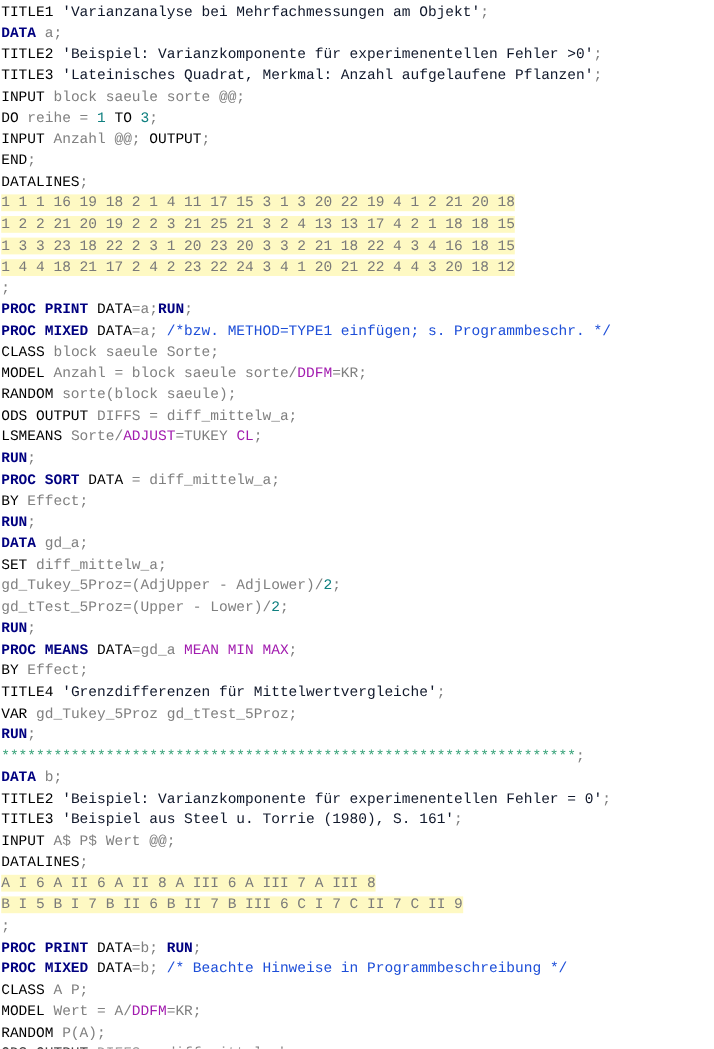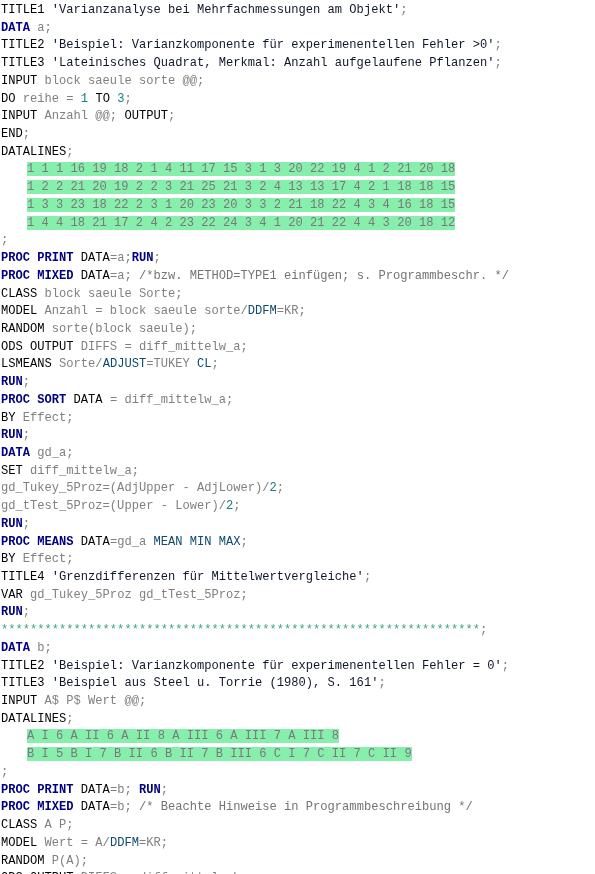--- a/index.html
+++ b/index.html
@@ -21,25 +21,25 @@
     white-space: pre;
   }
   .line {
     height: 17.72px;
     white-space: pre;
     display: block;
   }
   
   .kw      { color: #000080; font-weight: bold; }   
   .stmt    { color: #000000; }                      
-  .opt     { color: #0c4a6e; }                      
+  .opt     { color: #a21caf; }                      
   .plain   { color: #808080; }                      
   .str     { color: #0f172a; }                      
   .num     { color: #108080; }                      
-  .cmt     { color: #737373; }                      
+  .cmt     { color: #1d4ed8; }                      
   .star    { color: #3aa37a; }                      
   .datatxt { color: #7a7a7a; }
-  .hl      { background: #86efac; margin-left: 26px; }
+  .hl      { background: #fef9c3; }
 </style>
 </head>
 <body>
 
 <div id="code"><div class="line"><span class="stmt">TITLE1</span><span class="plain"> </span><span class="str">'Varianzanalyse bei Mehrfachmessungen am Objekt'</span><span class="plain">;</span></div><div class="line"><span class="kw">DATA</span><span class="plain"> a;</span></div><div class="line"><span class="stmt">TITLE2</span><span class="plain"> </span><span class="str">'Beispiel: Varianzkomponente für experimenentellen Fehler &gt;0'</span><span class="plain">;</span></div><div class="line"><span class="stmt">TITLE3</span><span class="plain"> </span><span class="str">'Lateinisches Quadrat, Merkmal: Anzahl aufgelaufene Pflanzen'</span><span class="plain">;</span></div><div class="line"><span class="stmt">INPUT</span><span class="plain"> block saeule sorte @@;</span></div><div class="line"><span class="stmt">DO</span><span class="plain"> reihe = </span><span class="num">1</span><span class="plain"> </span><span class="stmt">TO</span><span class="plain"> </span><span class="num">3</span><span class="plain">;</span></div><div class="line"><span class="stmt">INPUT</span><span class="plain"> Anzahl @@; </span><span class="stmt">OUTPUT</span><span class="plain">;</span></div><div class="line"><span class="stmt">END</span><span class="plain">;</span></div><div class="line"><span class="stmt">DATALINES</span><span class="plain">;</span></div><div class="line"><span class="datatxt hl">1 1 1 16 19 18 2 1 4 11 17 15 3 1 3 20 22 19 4 1 2 21 20 18</span></div><div class="line"><span class="datatxt hl">1 2 2 21 20 19 2 2 3 21 25 21 3 2 4 13 13 17 4 2 1 18 18 15</span></div><div class="line"><span class="datatxt hl">1 3 3 23 18 22 2 3 1 20 23 20 3 3 2 21 18 22 4 3 4 16 18 15</span></div><div class="line"><span class="datatxt hl">1 4 4 18 21 17 2 4 2 23 22 24 3 4 1 20 21 22 4 4 3 20 18 12</span></div><div class="line"><span class="plain">;</span></div><div class="line"><span class="kw">PROC PRINT</span><span class="plain"> </span><span class="stmt">DATA</span><span class="plain">=a;</span><span class="kw">RUN</span><span class="plain">;</span></div><div class="line"><span class="kw">PROC MIXED</span><span class="plain"> </span><span class="stmt">DATA</span><span class="plain">=a; </span><span class="cmt">/*bzw. METHOD=TYPE1 einfügen; s. Programmbeschr. */</span></div><div class="line"><span class="stmt">CLASS</span><span class="plain"> block saeule Sorte;</span></div><div class="line"><span class="stmt">MODEL</span><span class="plain"> Anzahl = block saeule sorte/</span><span class="opt">DDFM</span><span class="plain">=KR;</span></div><div class="line"><span class="stmt">RANDOM</span><span class="plain"> sorte(block saeule);</span></div><div class="line"><span class="stmt">ODS OUTPUT</span><span class="plain"> DIFFS = diff_mittelw_a;</span></div><div class="line"><span class="stmt">LSMEANS</span><span class="plain"> Sorte/</span><span class="opt">ADJUST</span><span class="plain">=TUKEY </span><span class="opt">CL</span><span class="plain">;</span></div><div class="line"><span class="kw">RUN</span><span class="plain">;</span></div><div class="line"><span class="kw">PROC SORT</span><span class="plain"> </span><span class="stmt">DATA</span><span class="plain"> = diff_mittelw_a;</span></div><div class="line"><span class="stmt">BY</span><span class="plain"> Effect;</span></div><div class="line"><span class="kw">RUN</span><span class="plain">;</span></div><div class="line"><span class="kw">DATA</span><span class="plain"> gd_a;</span></div><div class="line"><span class="stmt">SET</span><span class="plain"> diff_mittelw_a;</span></div><div class="line"><span class="plain">gd_Tukey_5Proz=(AdjUpper - AdjLower)/</span><span class="num">2</span><span class="plain">;</span></div><div class="line"><span class="plain">gd_tTest_5Proz=(Upper - Lower)/</span><span class="num">2</span><span class="plain">;</span></div><div class="line"><span class="kw">RUN</span><span class="plain">;</span></div><div class="line"><span class="kw">PROC MEANS</span><span class="plain"> </span><span class="stmt">DATA</span><span class="plain">=gd_a </span><span class="opt">MEAN MIN MAX</span><span class="plain">;</span></div><div class="line"><span class="stmt">BY</span><span class="plain"> Effect;</span></div><div class="line"><span class="stmt">TITLE4</span><span class="plain"> </span><span class="str">'Grenzdifferenzen für Mittelwertvergleiche'</span><span class="plain">;</span></div><div class="line"><span class="stmt">VAR</span><span class="plain"> gd_Tukey_5Proz gd_tTest_5Proz;</span></div><div class="line"><span class="kw">RUN</span><span class="plain">;</span></div><div class="line"><span class="star">******************************************************************</span><span class="plain">;</span></div><div class="line"><span class="kw">DATA</span><span class="plain"> b;</span></div><div class="line"><span class="stmt">TITLE2</span><span class="plain"> </span><span class="str">'Beispiel: Varianzkomponente für experimenentellen Fehler = 0'</span><span class="plain">;</span></div><div class="line"><span class="stmt">TITLE3</span><span class="plain"> </span><span class="str">'Beispiel aus Steel u. Torrie (1980), S. 161'</span><span class="plain">;</span></div><div class="line"><span class="stmt">INPUT</span><span class="plain"> A$ P$ Wert @@;</span></div><div class="line"><span class="stmt">DATALINES</span><span class="plain">;</span></div><div class="line"><span class="datatxt hl">A I 6 A II 6 A II 8 A III 6 A III 7 A III 8</span></div><div class="line"><span class="datatxt hl">B I 5 B I 7 B II 6 B II 7 B III 6 C I 7 C II 7 C II 9</span></div><div class="line"><span class="plain">;</span></div><div class="line"><span class="kw">PROC PRINT</span><span class="plain"> </span><span class="stmt">DATA</span><span class="plain">=b; </span><span class="kw">RUN</span><span class="plain">;</span></div><div class="line"><span class="kw">PROC MIXED</span><span class="plain"> </span><span class="stmt">DATA</span><span class="plain">=b; </span><span class="cmt">/* Beachte Hinweise in Programmbeschreibung */</span></div><div class="line"><span class="stmt">CLASS</span><span class="plain"> A P;</span></div><div class="line"><span class="stmt">MODEL</span><span class="plain"> Wert = A/</span><span class="opt">DDFM</span><span class="plain">=KR;</span></div><div class="line"><span class="stmt">RANDOM</span><span class="plain"> P(A);</span></div><div class="line"><span class="stmt">ODS OUTPUT</span><span class="plain"> DIFFS = diff_mittelw_b;</span></div></div>
 
 </body></html>

